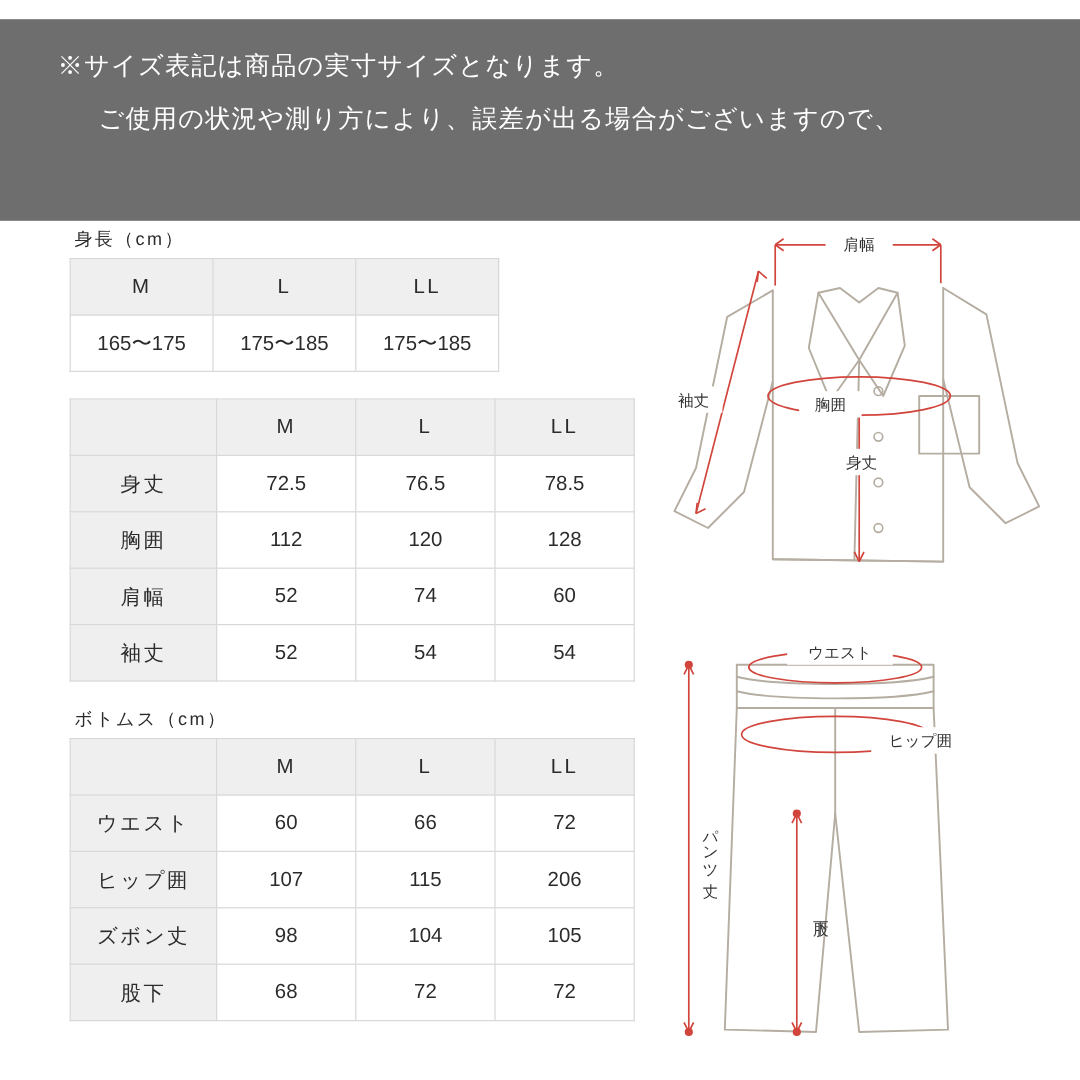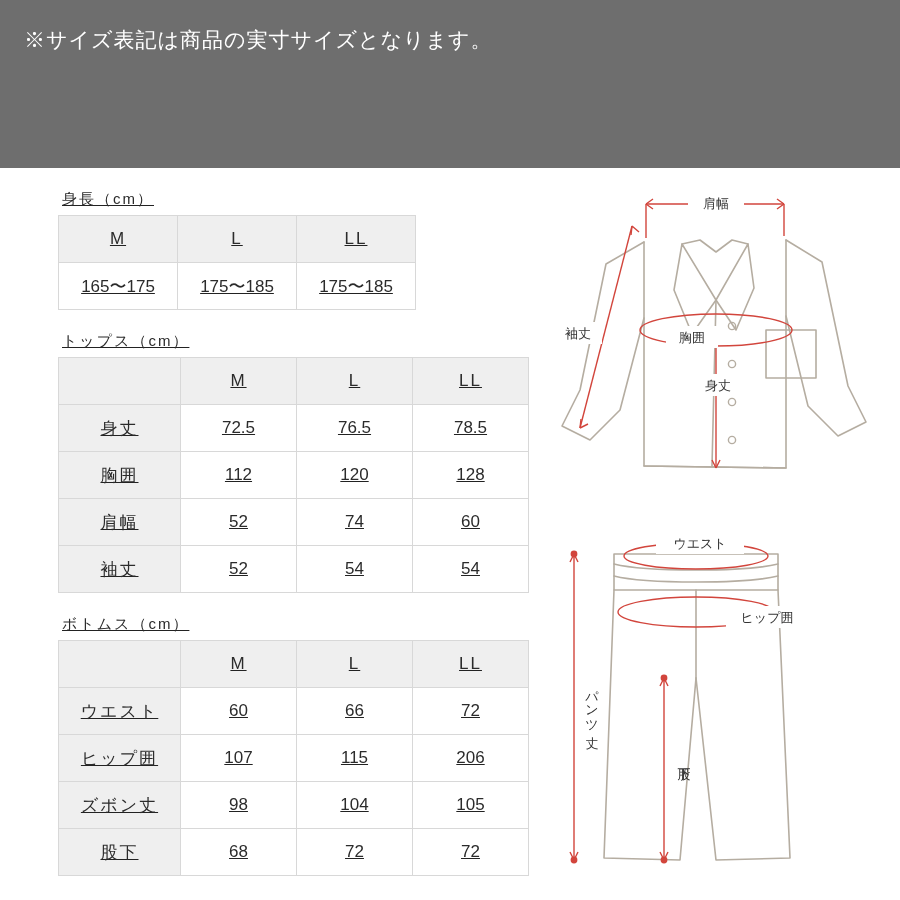--- a/index.html
+++ b/index.html
@@ -12,43 +12,42 @@
     height: 900px;
     font-family: "Liberation Sans", sans-serif;
     color: #222;
     position: relative;
     overflow: hidden;
   }
 
   
   .banner {
     position: absolute;
-    left: 0; top: 0;
+    left: 0; top: 16px;
     width: 900px;
     height: 168px;
     background: #6e6e6e;
     color: #ffffff;
     box-sizing: border-box;
-    padding: 18px 40px 0 24px;
+    padding: 18px 40px 0 48px;
   }
   .banner .line {
     font-size: 21px;
     line-height: 44px;
     letter-spacing: 1px;
     white-space: nowrap;
   }
   .banner .line.indent { padding-left: 34px; }
 
   
   .left-col {
     position: absolute;
     left: 58px;
     top: 190px;
     width: 470px;
-    text-decoration: underline;
   }
   .tbl-caption {
     font-size: 15px;
     color: #2b2b2b;
     letter-spacing: 2px;
     margin: 0 0 6px 4px;
   }
   table.size {
     border-collapse: collapse;
     table-layout: fixed;
@@ -102,41 +101,41 @@
   .illus { position: absolute; left: 0; }
   #illus-top { top: 0; }
   #illus-bottom { top: 350px; }
   .illus svg { display: block; }
 </style>
 </head>
 <body>
 
 <div class="banner">
   <div class="line">※サイズ表記は商品の実寸サイズとなります。</div>
+  <div class="line indent">ご使用の状況や測り方により、誤差が出る場合がございますので、</div>
 </div>
 
 <div class="left-col">
 
   <div class="tbl-caption">身長（cm）</div>
   <table class="size" id="tbl-height">
     <tbody>
         <tr>
       <th>M</th>
       <th>L</th>
       <th>LL</th>
     </tr>
     <tr>
       <td class="val">165〜175</td>
       <td class="val">175〜185</td>
       <td class="val">175〜185</td>
     </tr>
   </tbody>
     </table>
 
-  <div class="tbl-caption">トップス（cm）</div>
   <table class="size" id="tbl-tops">
     <colgroup>
         <col class="c0">
         <col class="c1">
         <col class="c2">
         <col class="c3">
       </colgroup>
     <tbody>
         <tr>
       <td class="blank"></td>

